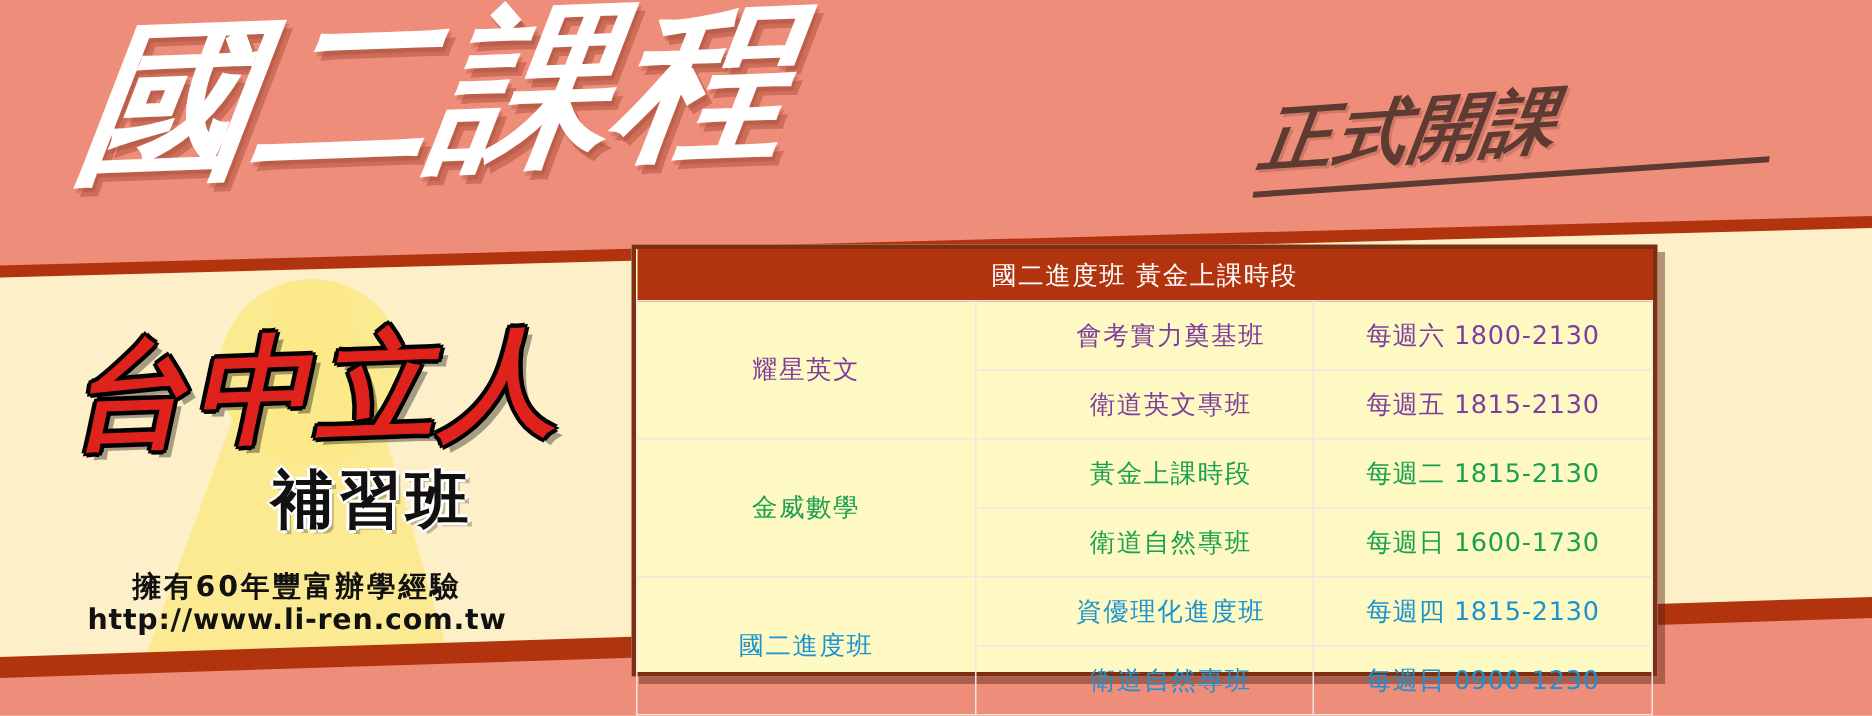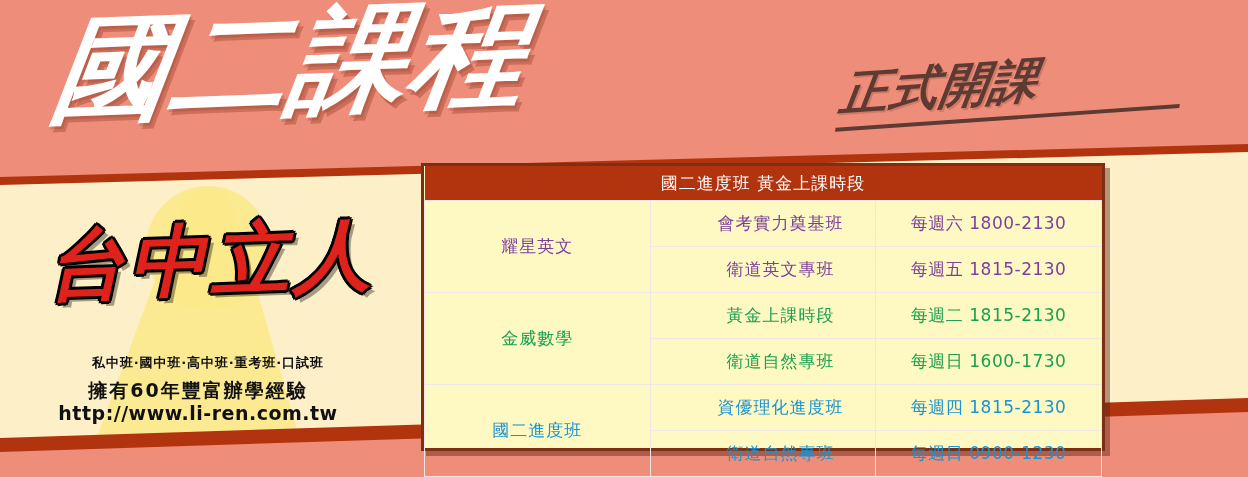--- a/index.html
+++ b/index.html
@@ -153,21 +153,21 @@
 
   <div id="title-wrap">
     <div id="main-title">國二課程</div>
   </div>
   <div id="sub-title-wrap">
     <div id="sub-title">正式開課</div>
   </div>
 
   <div id="logo-block">
     <div id="logo-main" style="color: rgb(224, 34, 28);">台中立人</div>
-    <div id="logo-cats">私中班‧國中班‧高中班‧重考班‧口試班</div>
+    <div id="logo-sub">補習班</div>
     <div id="logo-exp">擁有60年豐富辦學經驗</div>
     <div id="logo-url">http://www.li-ren.com.tw</div>
   </div>
 
   <div id="schedule-shadow"></div>
   <div id="schedule">
     <table>
       <thead>
         <tr>
           <th class="hdr" colspan="3" style="background: rgb(177, 52, 14);">國二進度班 黃金上課時段</th>

